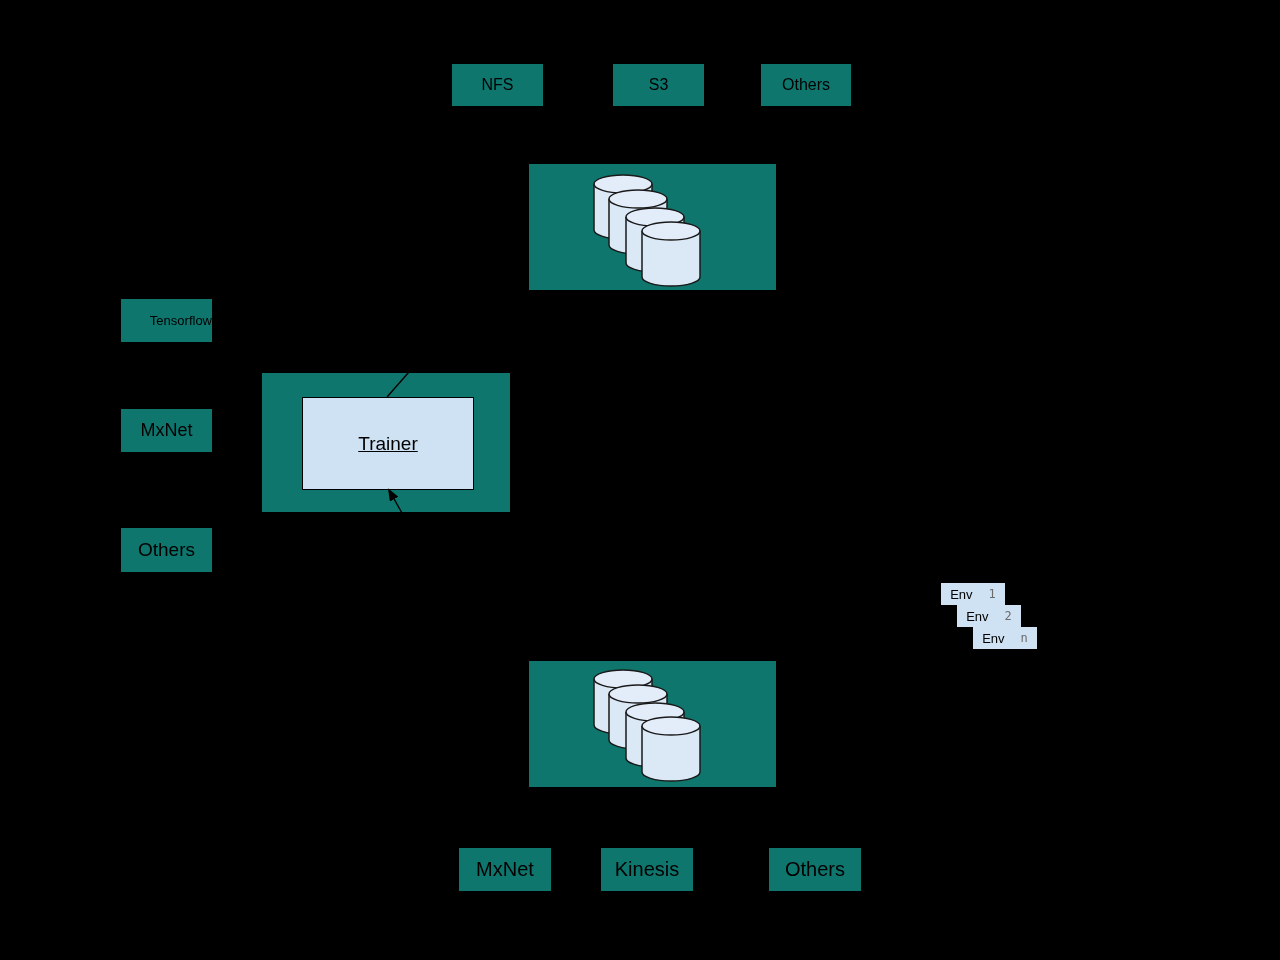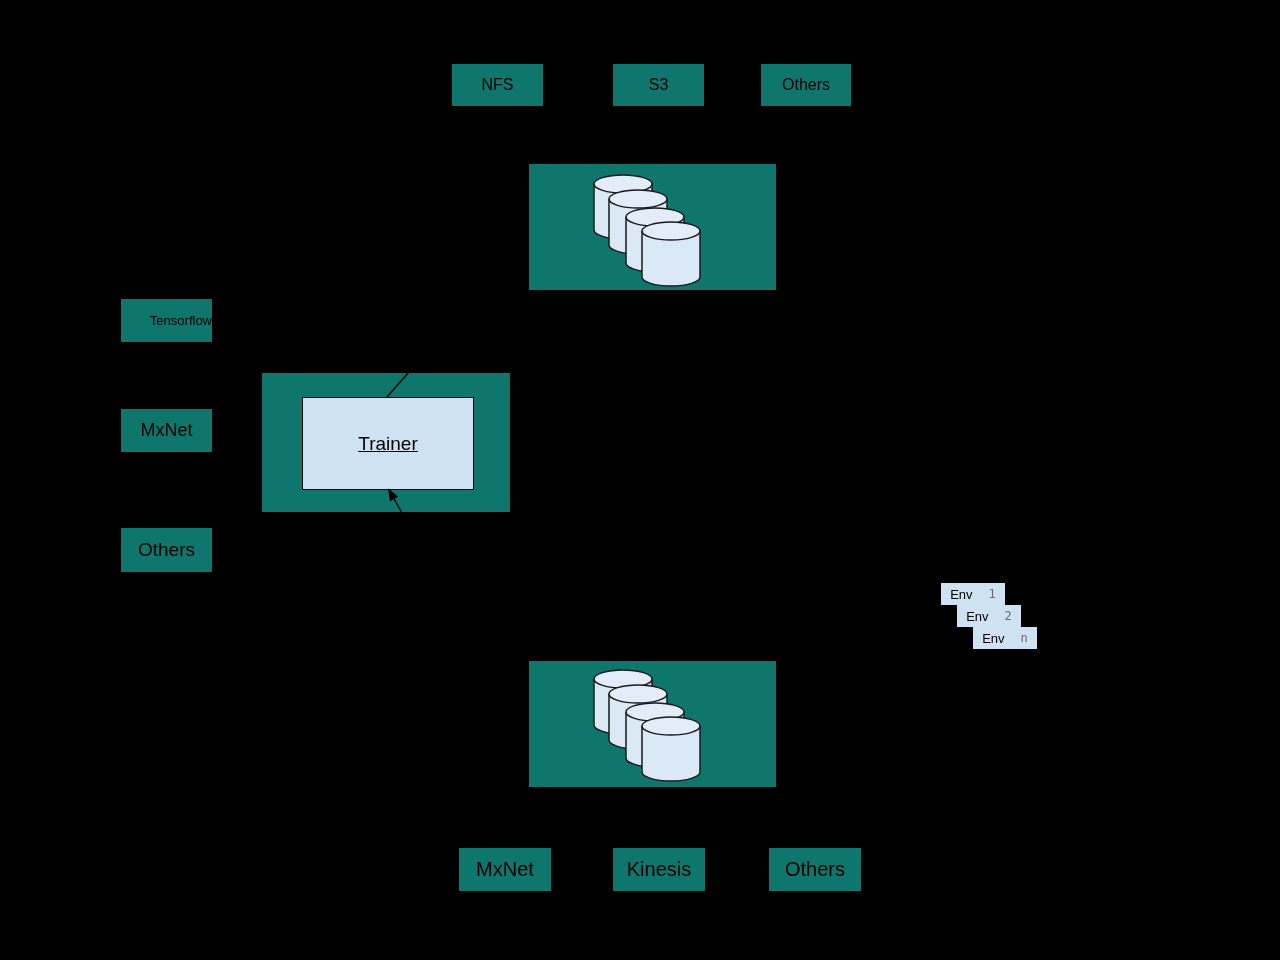--- a/index.html
+++ b/index.html
@@ -63,21 +63,21 @@
   }
   .env-1 { left: 941px; top: 583px; }
   .env-2 { left: 957px; top: 605px; }
   .env-n { left: 973px; top: 627px; }
   .env-num {
     font-family: "DejaVu Sans Mono", "Liberation Mono", monospace;
     font-size: 12px; color: #6b6b6b;
   }
   
   .redis         { left: 459px; top: 848px; width: 92px; height: 43px; font-size: 20px; }
-  .kinesis       { left: 601px; top: 848px; width: 92px; height: 43px; font-size: 20px; margin-left: 12px; }
+  .kinesis       { left: 601px; top: 848px; width: 92px; height: 43px; font-size: 20px; }
   .others-bottom { left: 769px; top: 848px; width: 92px; height: 43px; font-size: 20px; }
   
   .arrow-overlay {
     position: absolute; left: 0; top: 0;
     pointer-events: none;
   }
 </style>
 </head>
 <body>
 

